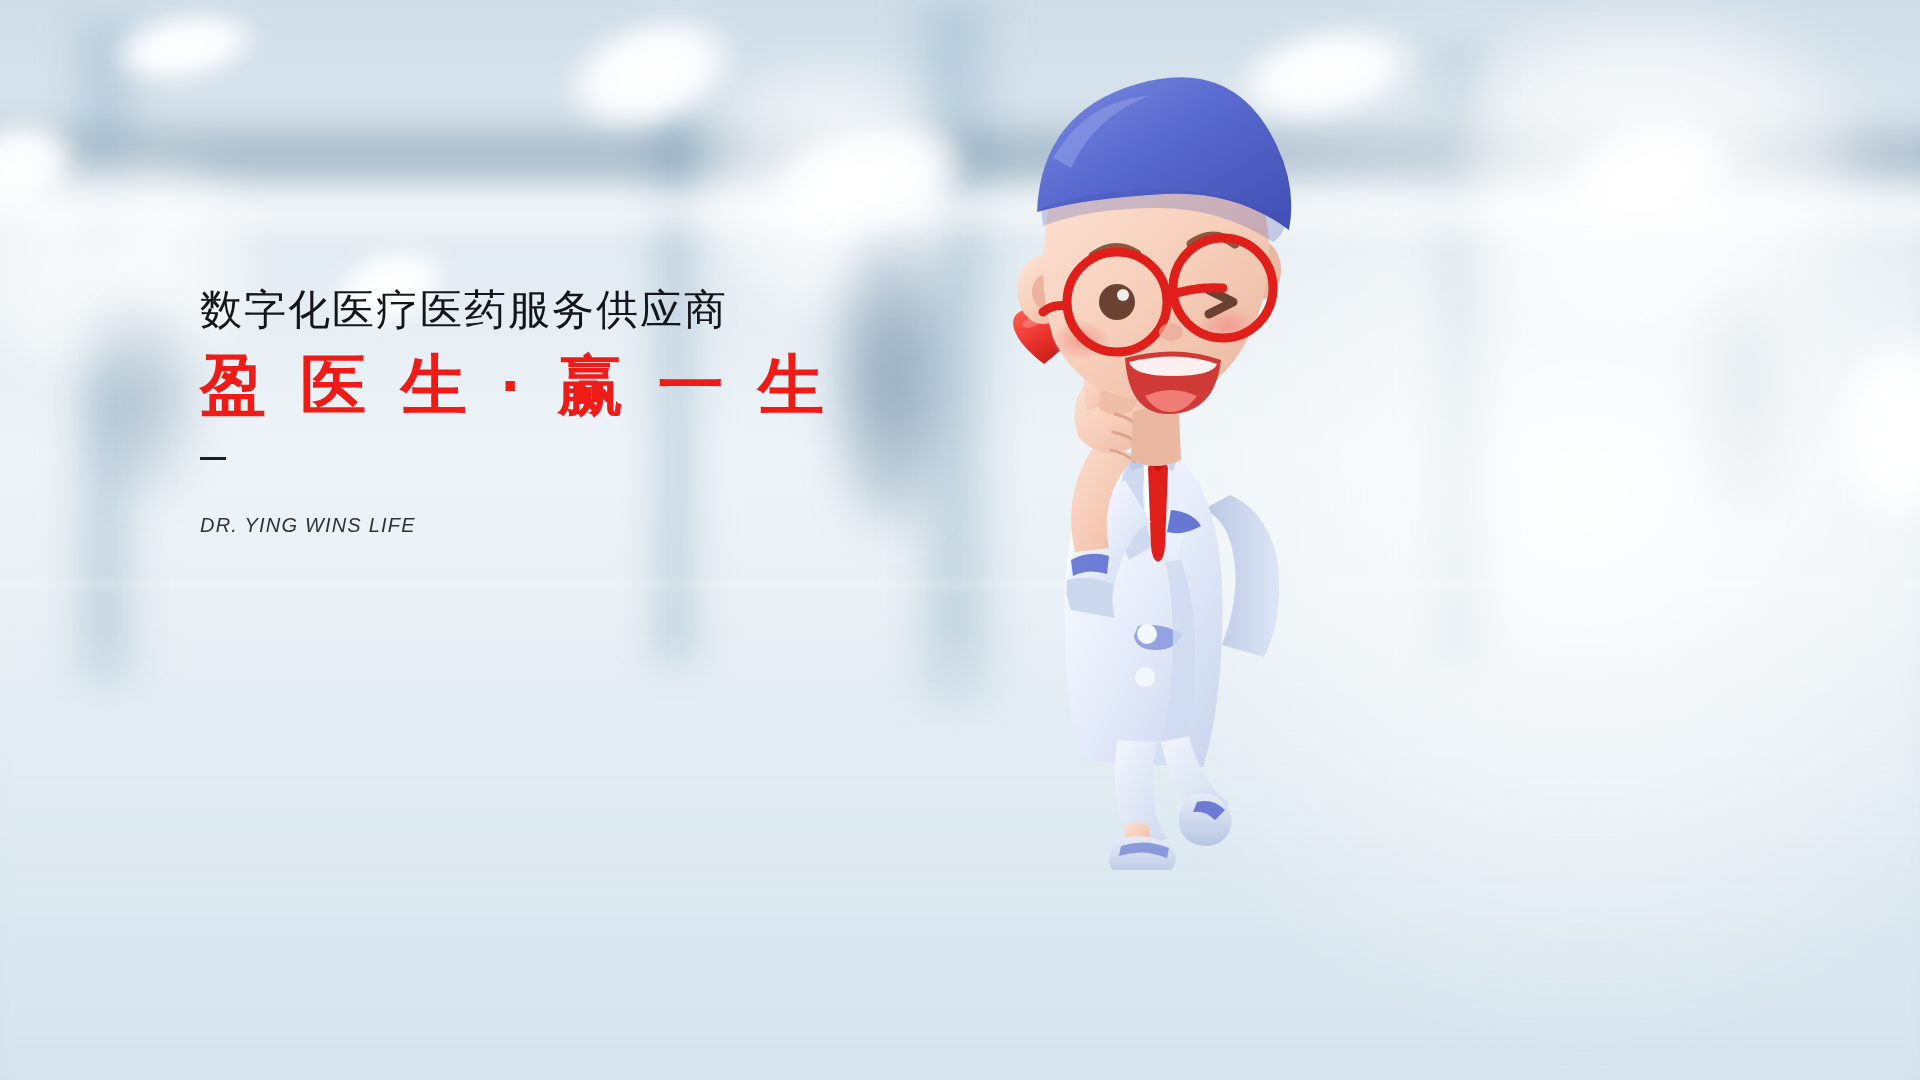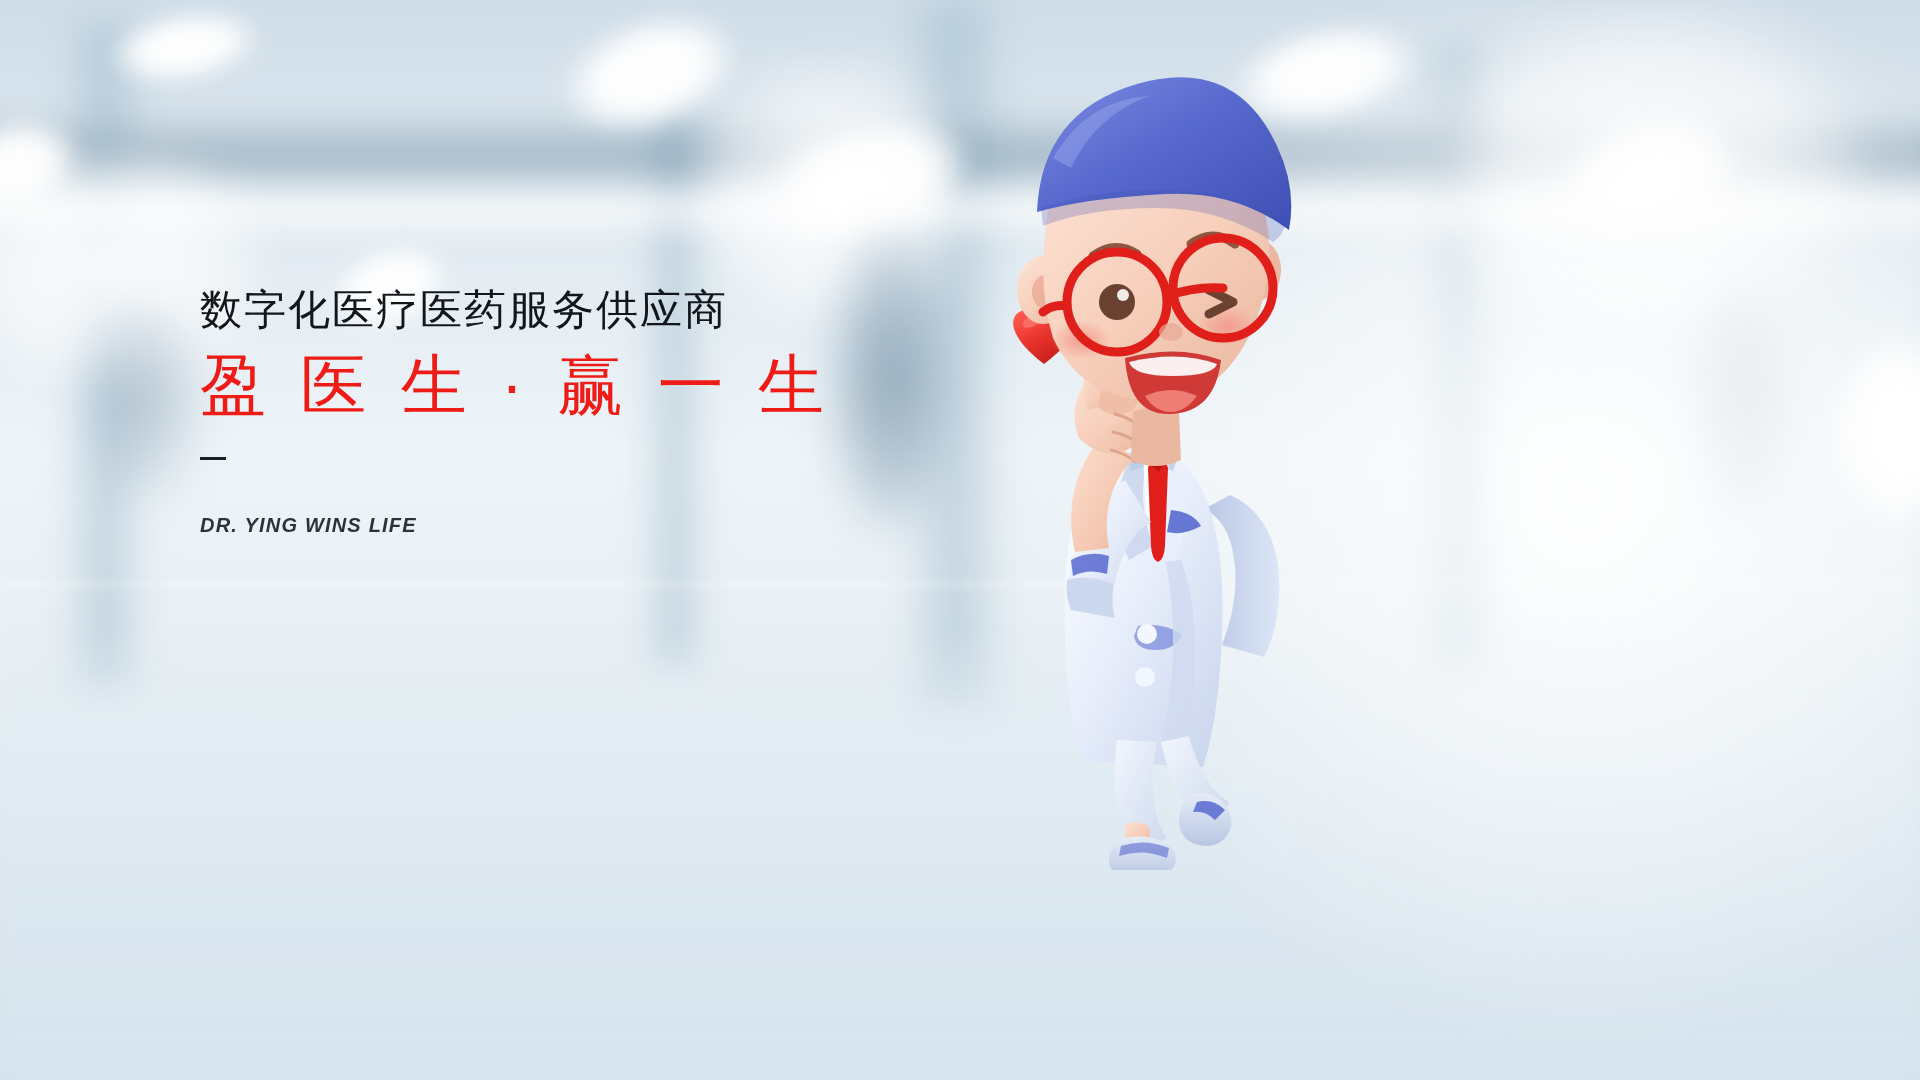--- a/index.html
+++ b/index.html
@@ -86,35 +86,35 @@
     font-size:42px;
     letter-spacing:2px;
     color:#13161a;
     font-weight:400;
     line-height:1.12;
     white-space:nowrap;
   }
   .headline-main {
     margin-top:16px;
     font-size:66px;
-    font-weight:400;
+    font-weight:700;
     color:#ee1b16;
     letter-spacing:8px;
     line-height:1.12;
     white-space:nowrap;
   }
   .rule {
     margin-top:34px;
     width:26px; height:3px;
     background:#1b1f24;
   }
   .eng {
     margin-top:48px;
     font-style:italic;
-    font-weight:700;
+    font-weight:400;
     font-size:20px;
     letter-spacing:1.2px;
     color:#2c3239;
     line-height:1.78;
     white-space:nowrap;
   }
 
   
   #character {
     position:absolute;

